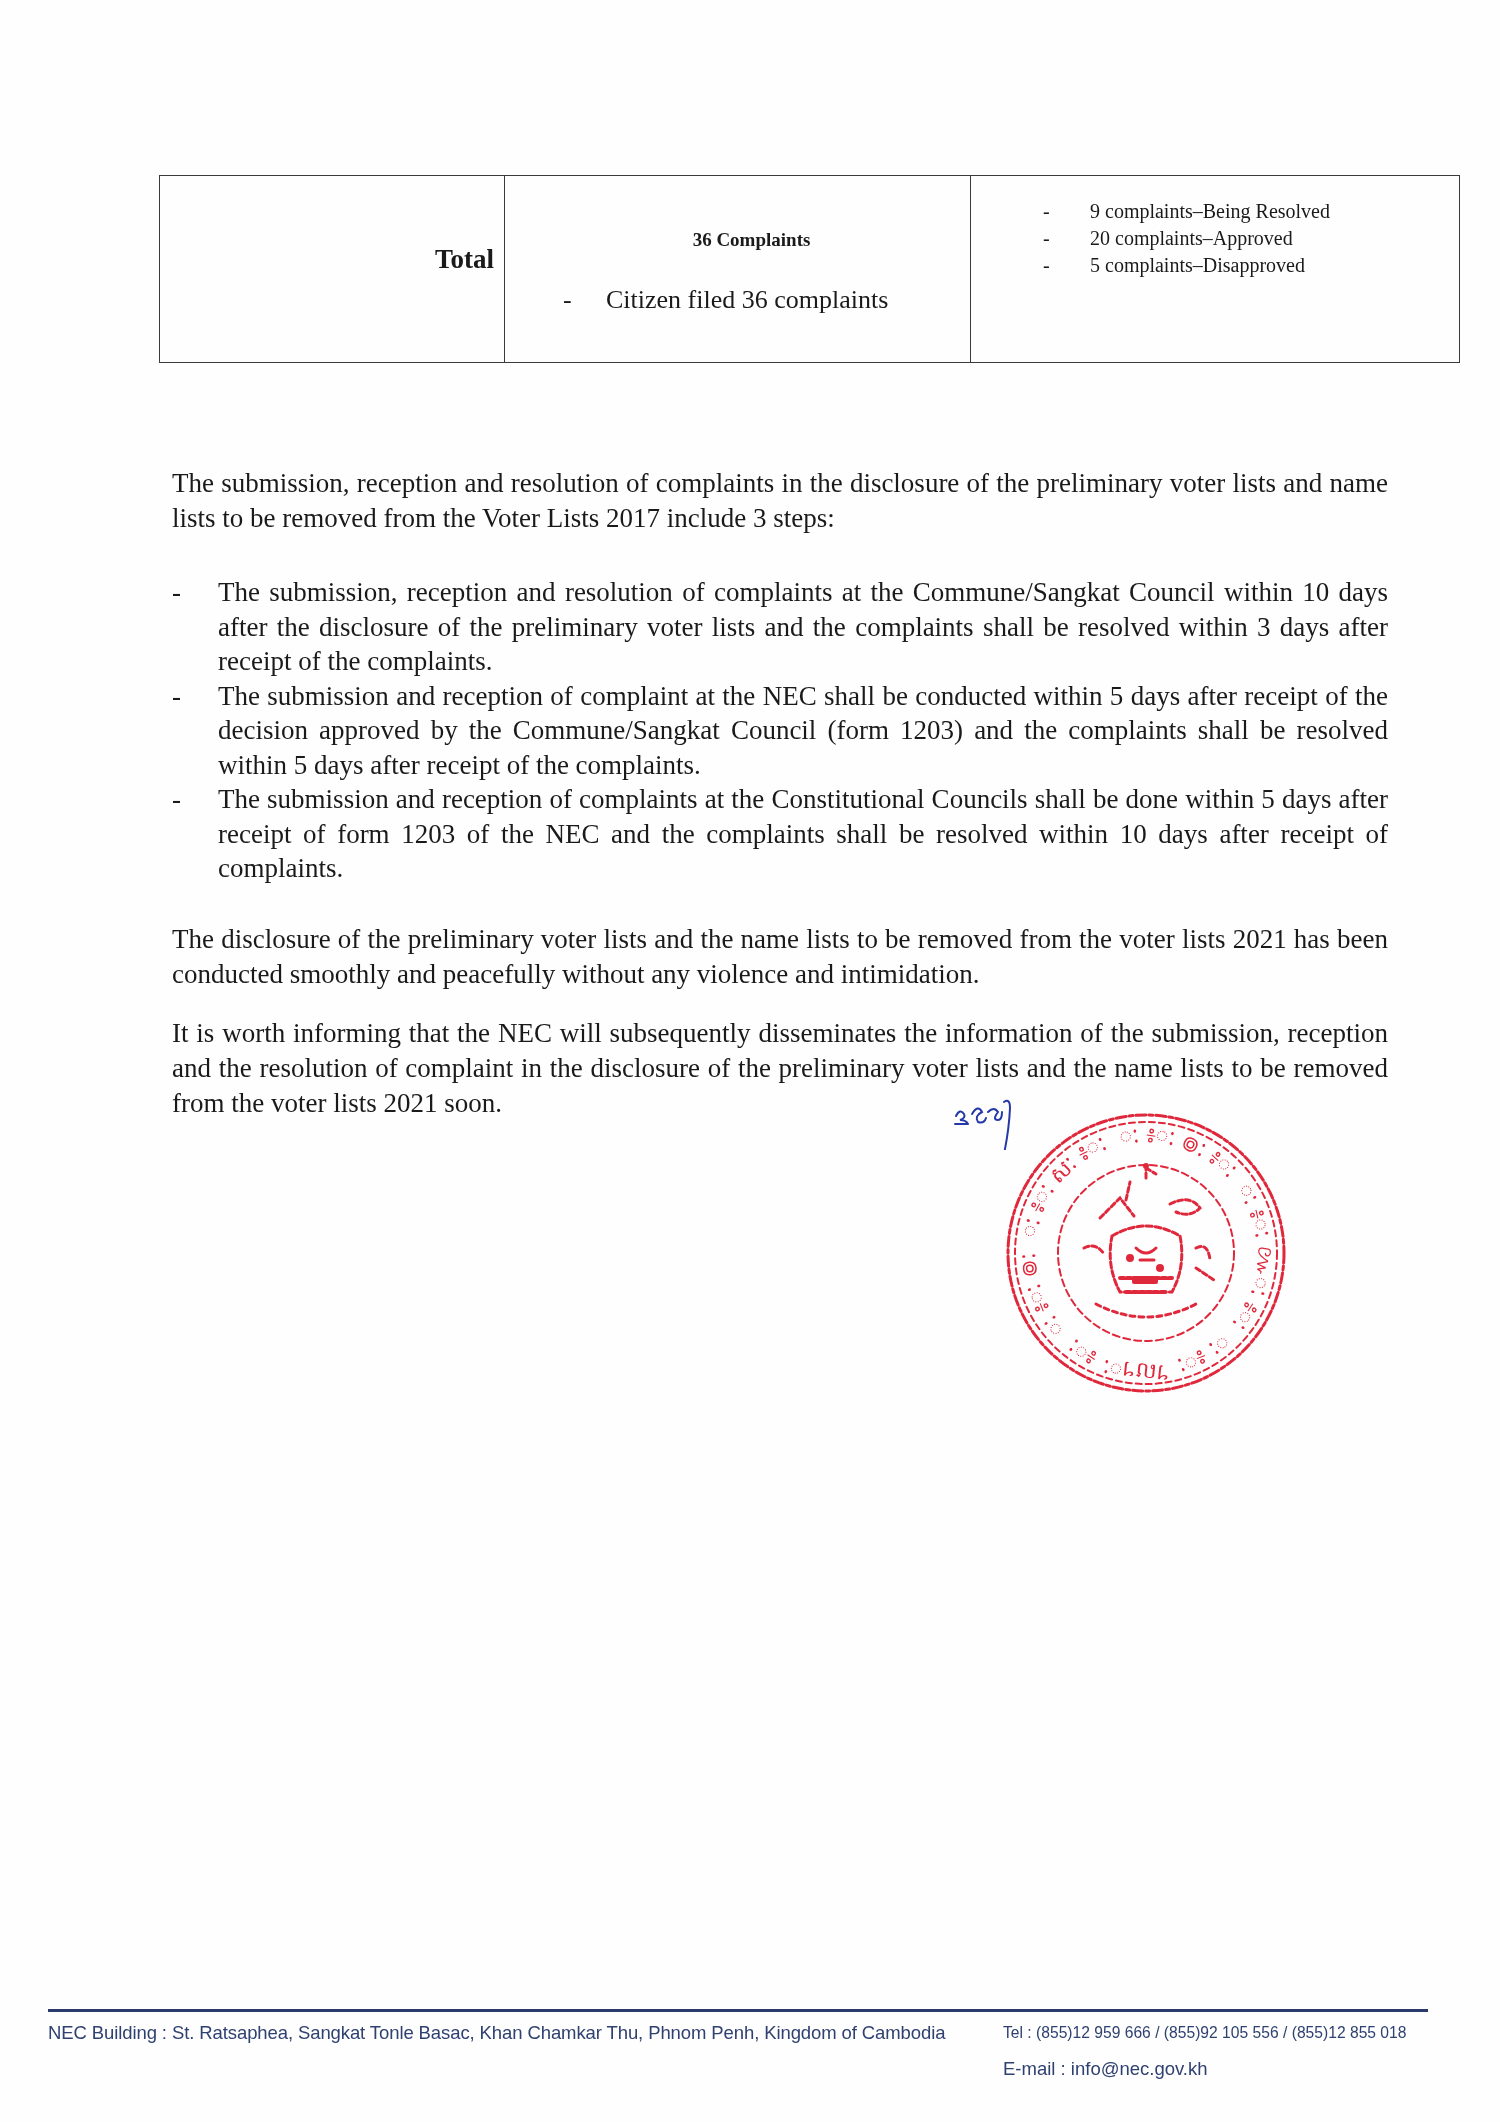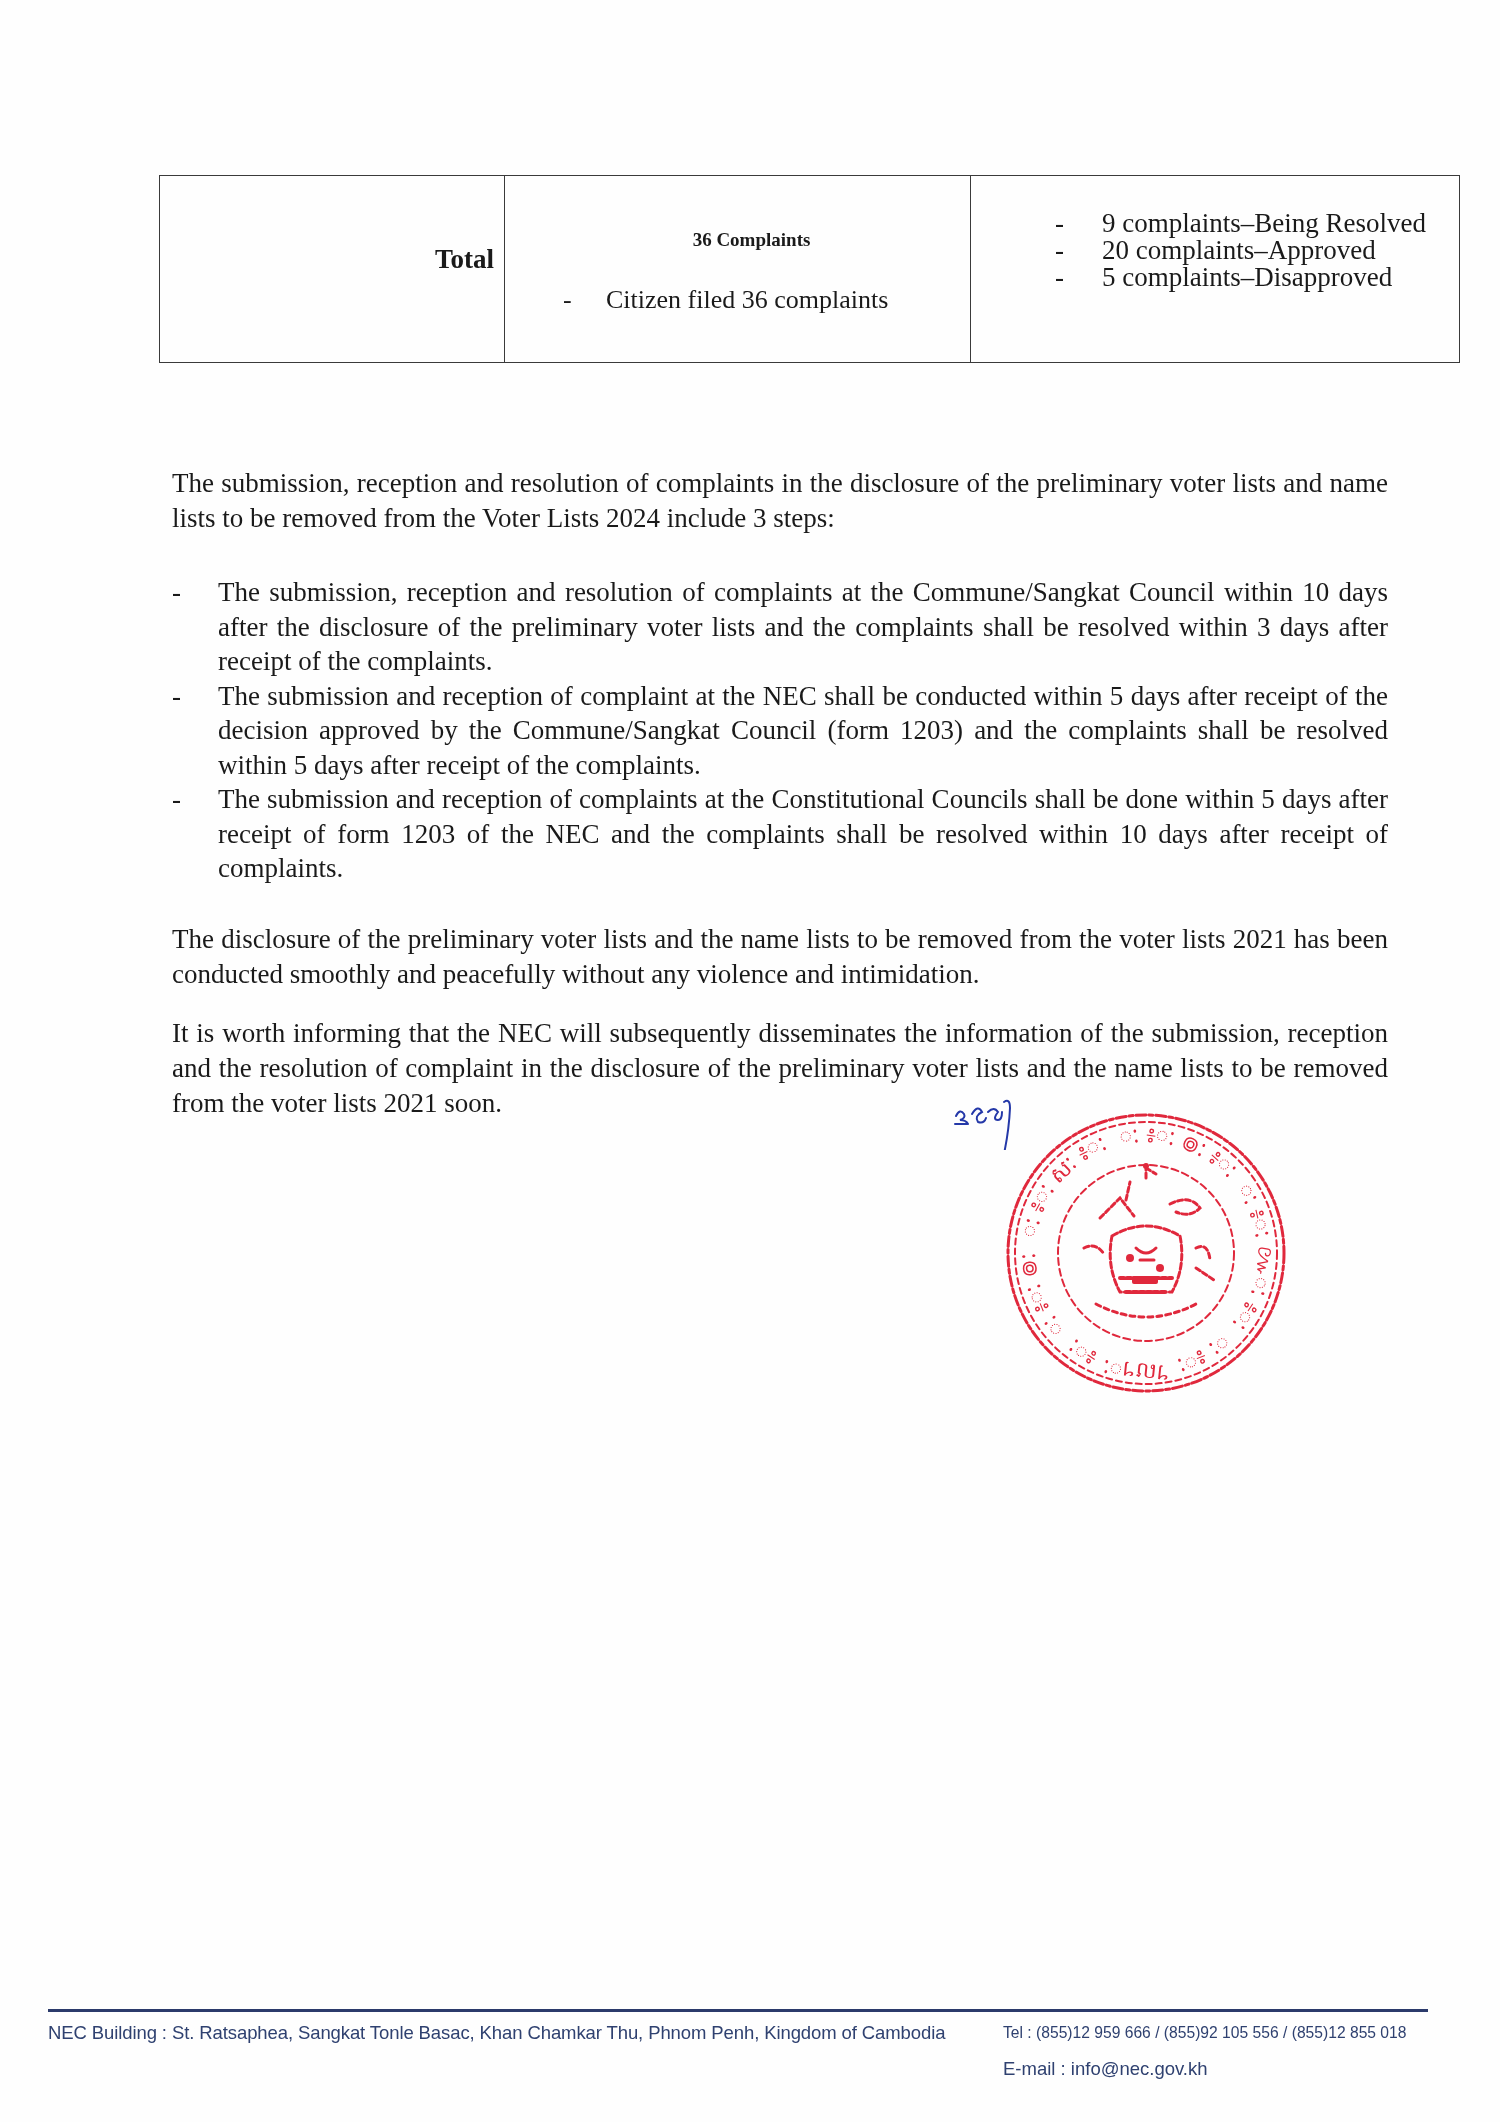--- a/index.html
+++ b/index.html
@@ -75,23 +75,23 @@
     display: inline-block;
     width: 43px;
   }
   .cell-result {
     flex: 1;
   }
   .result-list {
     position: absolute;
     left: 68px;
     top: 18px;
-    font-size: 27px;
+    font-size: 20px;
     line-height: 27px;
-    margin: 16px;
+    margin: 4px;
     padding: 0;
     list-style: none;
   }
   .result-list li {
     white-space: nowrap;
   }
   .result-list li .dash {
     display: inline-block;
     width: 47px;
   }
@@ -202,21 +202,21 @@
     </div>
     <div class="cell cell-result">
       <ul class="result-list">
         <li><span class="dash">-</span><span>9 complaints–Being Resolved</span></li>
         <li><span class="dash">-</span><span>20 complaints–Approved</span></li>
         <li><span class="dash">-</span><span>5   complaints–Disapproved</span></li>
       </ul>
     </div>
   </div>
 
-  <p class="body-text para-intro">The submission, reception and resolution of complaints in the disclosure of the preliminary voter lists and name lists to be removed from the Voter Lists 2024 include 3 steps:</p>
+  <p class="body-text para-intro">The submission, reception and resolution of complaints in the disclosure of the preliminary voter lists and name lists to be removed from the Voter Lists 2017 include 3 steps:</p>
 
   <ul class="steps">
     <li><span class="bullet">-</span><span>The submission, reception and resolution of complaints at the Commune/Sangkat Council within 10 days after the disclosure of the preliminary voter lists and the complaints shall be resolved within 3 days after receipt of the complaints.</span></li>
     <li><span class="bullet">-</span><span>The submission and reception of complaint at the NEC shall be conducted within 5 days after receipt of the decision approved by the Commune/Sangkat Council (form 1203) and the complaints shall be resolved within 5 days after receipt of the complaints.</span></li>
     <li><span class="bullet">-</span><span>The submission and reception of complaints at the Constitutional Councils shall be done within 5 days after receipt of form 1203 of the NEC and the complaints shall be resolved within 10 days after receipt of complaints.</span></li>
   </ul>
 
   <p class="body-text para-smooth">The disclosure of the preliminary voter lists and the name lists to be removed from the voter lists 2021 has been conducted smoothly and peacefully without any violence and intimidation.</p>
   <p class="body-text para-inform">It is worth informing that the NEC will subsequently disseminates the information of the submission, reception and the resolution of complaint in the disclosure of the preliminary voter lists and the name lists to be removed from the voter lists 2021 soon.</p>
 

